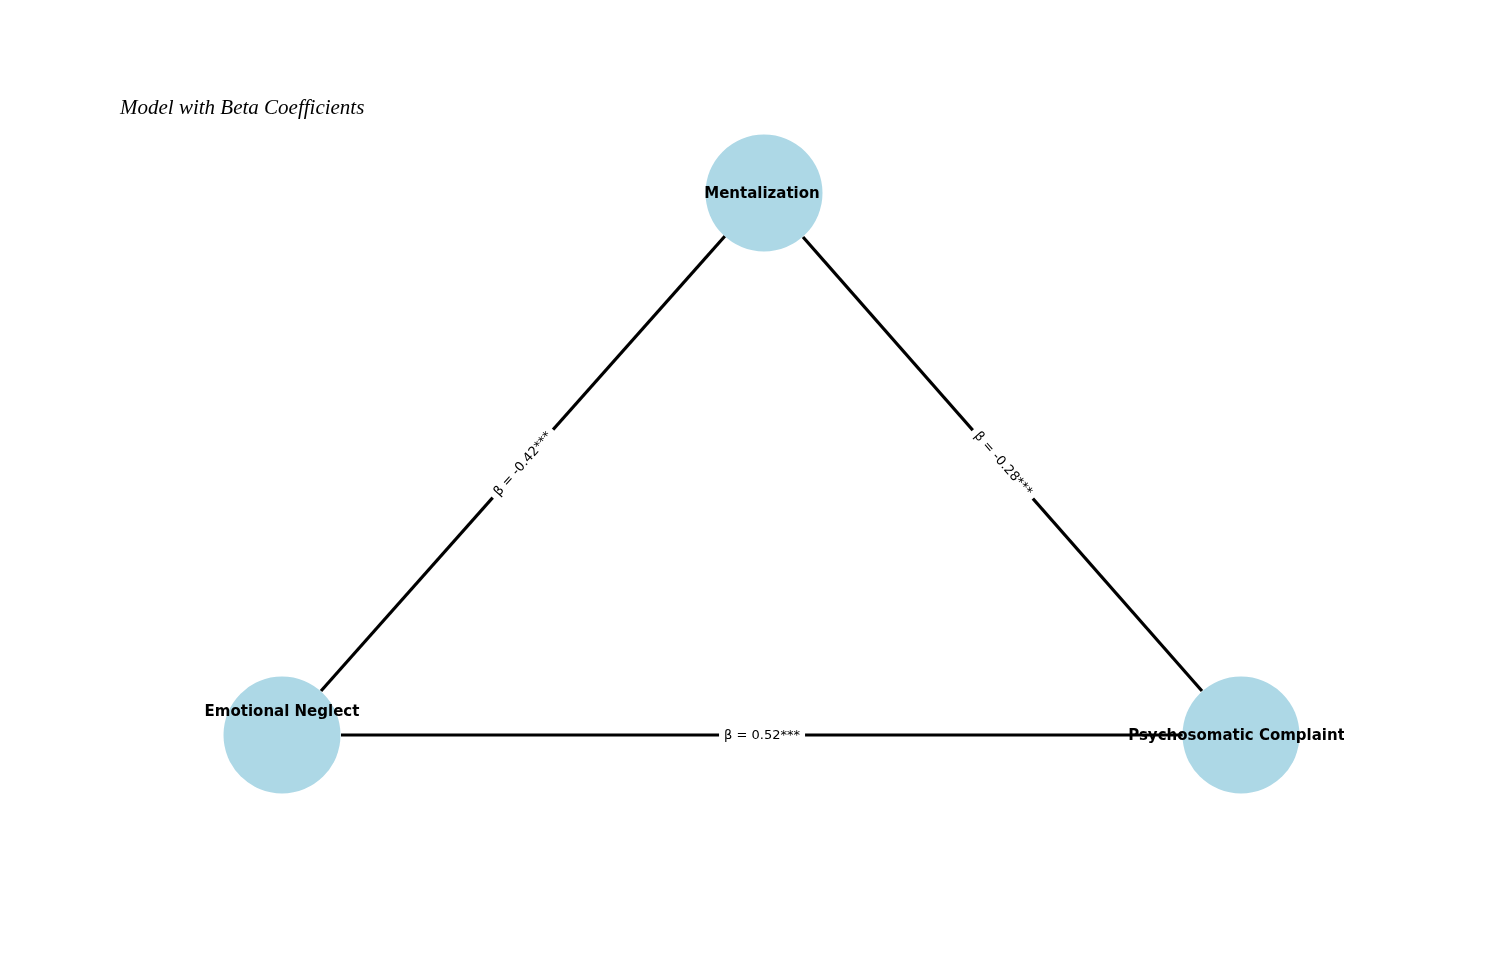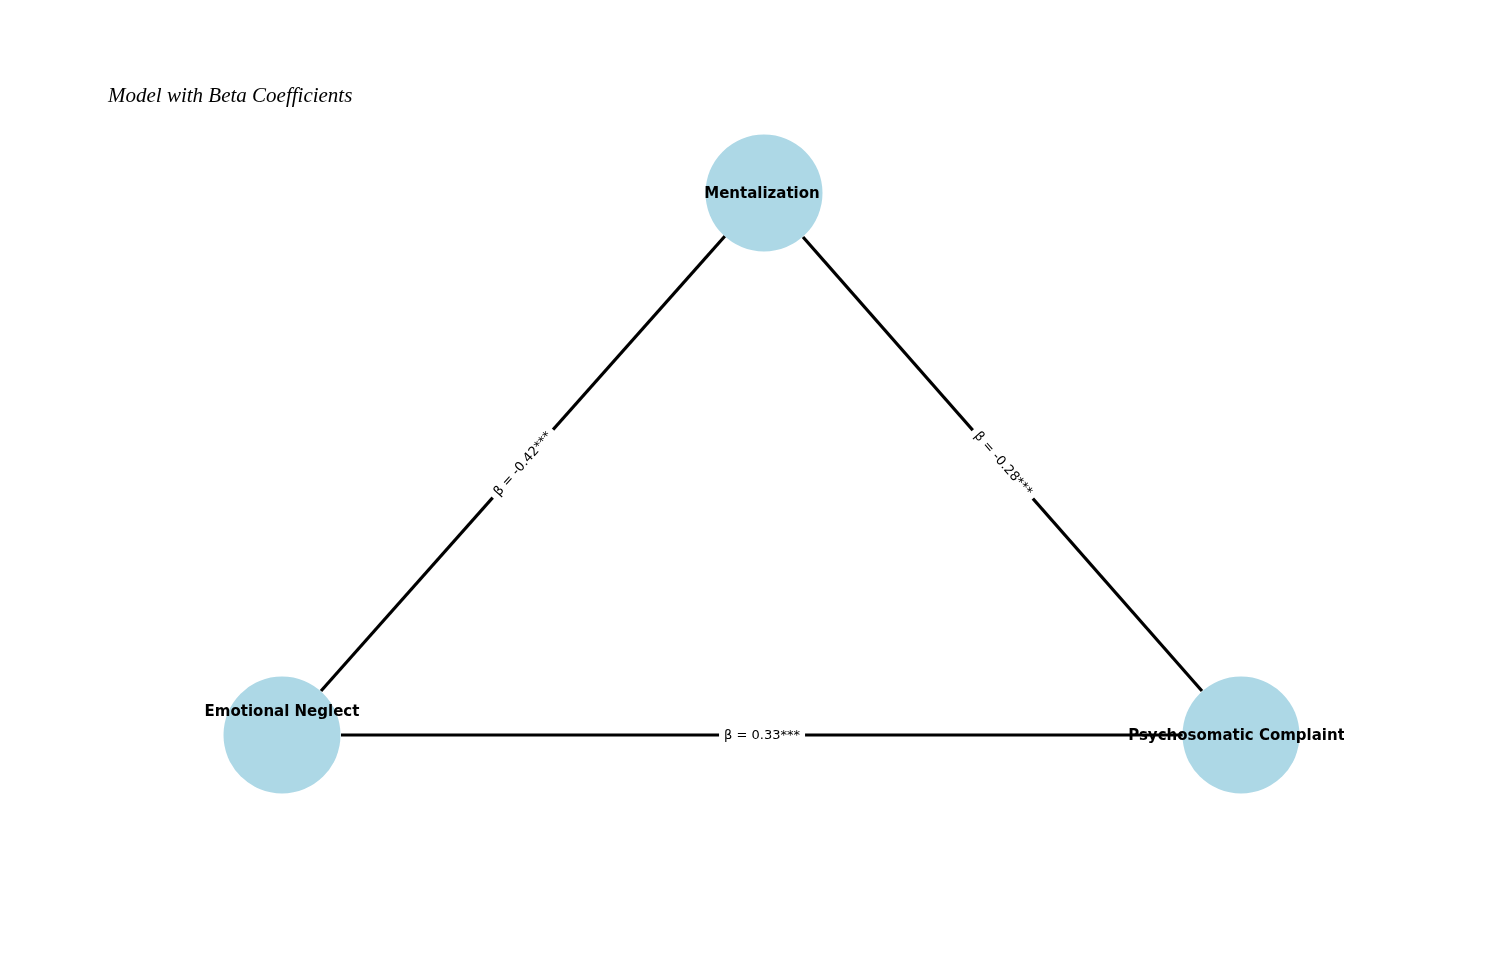--- a/index.html
+++ b/index.html
@@ -14,21 +14,21 @@
   .canvas {
     position: relative;
     width: 1494px;
     height: 972px;
     background: #ffffff;
   }
   .diagram-title {
     position: absolute;
     left: 108px;
     top: 83px;
-    margin: 0;
+    margin: 12px;
     font-family: "Liberation Serif", serif;
     font-style: italic;
     font-weight: 400;
     font-size: 21px;
     color: #000000;
     white-space: nowrap;
   }
   
   .plot-clip {
     position: absolute;
@@ -97,16 +97,16 @@
       <circle cx="282" cy="735" r="58.5" fill="#add8e6"></circle>
       <circle cx="1241" cy="735" r="58.5" fill="#add8e6"></circle>
     </svg>
 
     <div class="node-label pos-ment">Mentalization</div>
     <div class="node-label pos-en">Emotional Neglect</div>
     <div class="node-label pos-pc">Psychosomatic Complaints</div>
 
     <div class="edge-label pos-e1">β = -0.42***</div>
     <div class="edge-label pos-e2">β = -0.28***</div>
-    <div class="edge-label pos-e3">β = 0.33***</div>
+    <div class="edge-label pos-e3">β = 0.52***</div>
 
   </div>
 </div>
 
 </body></html>

